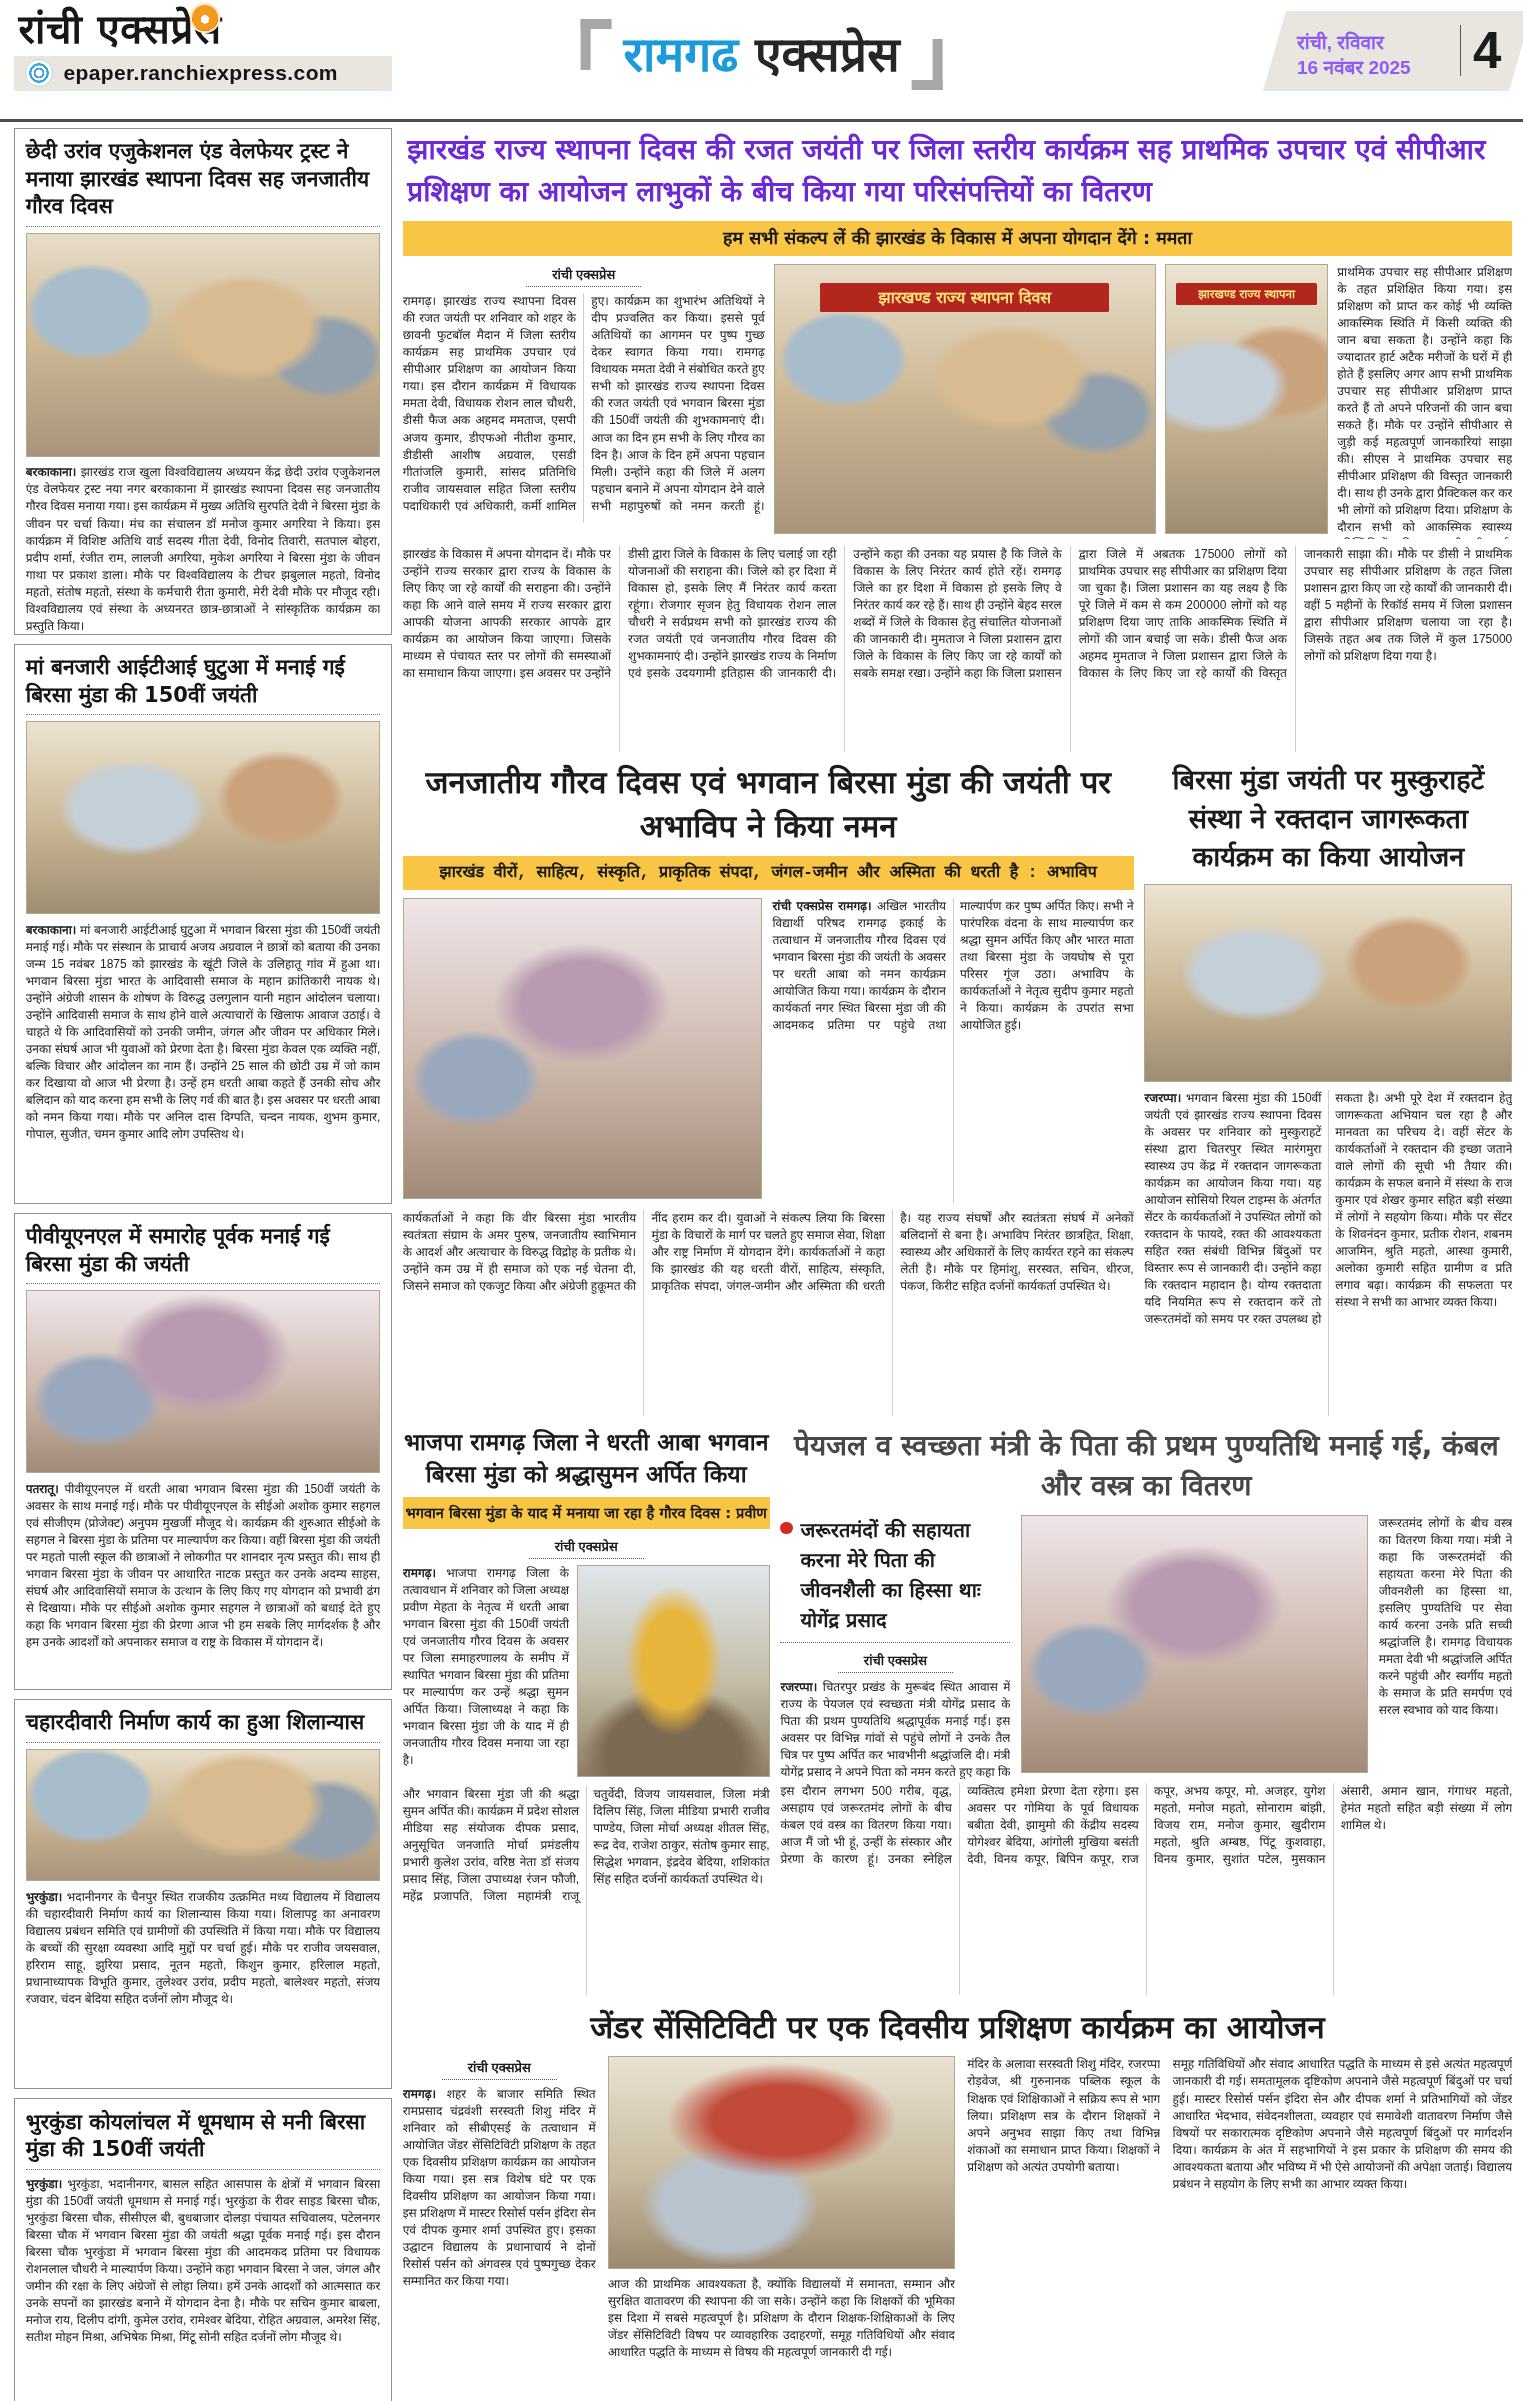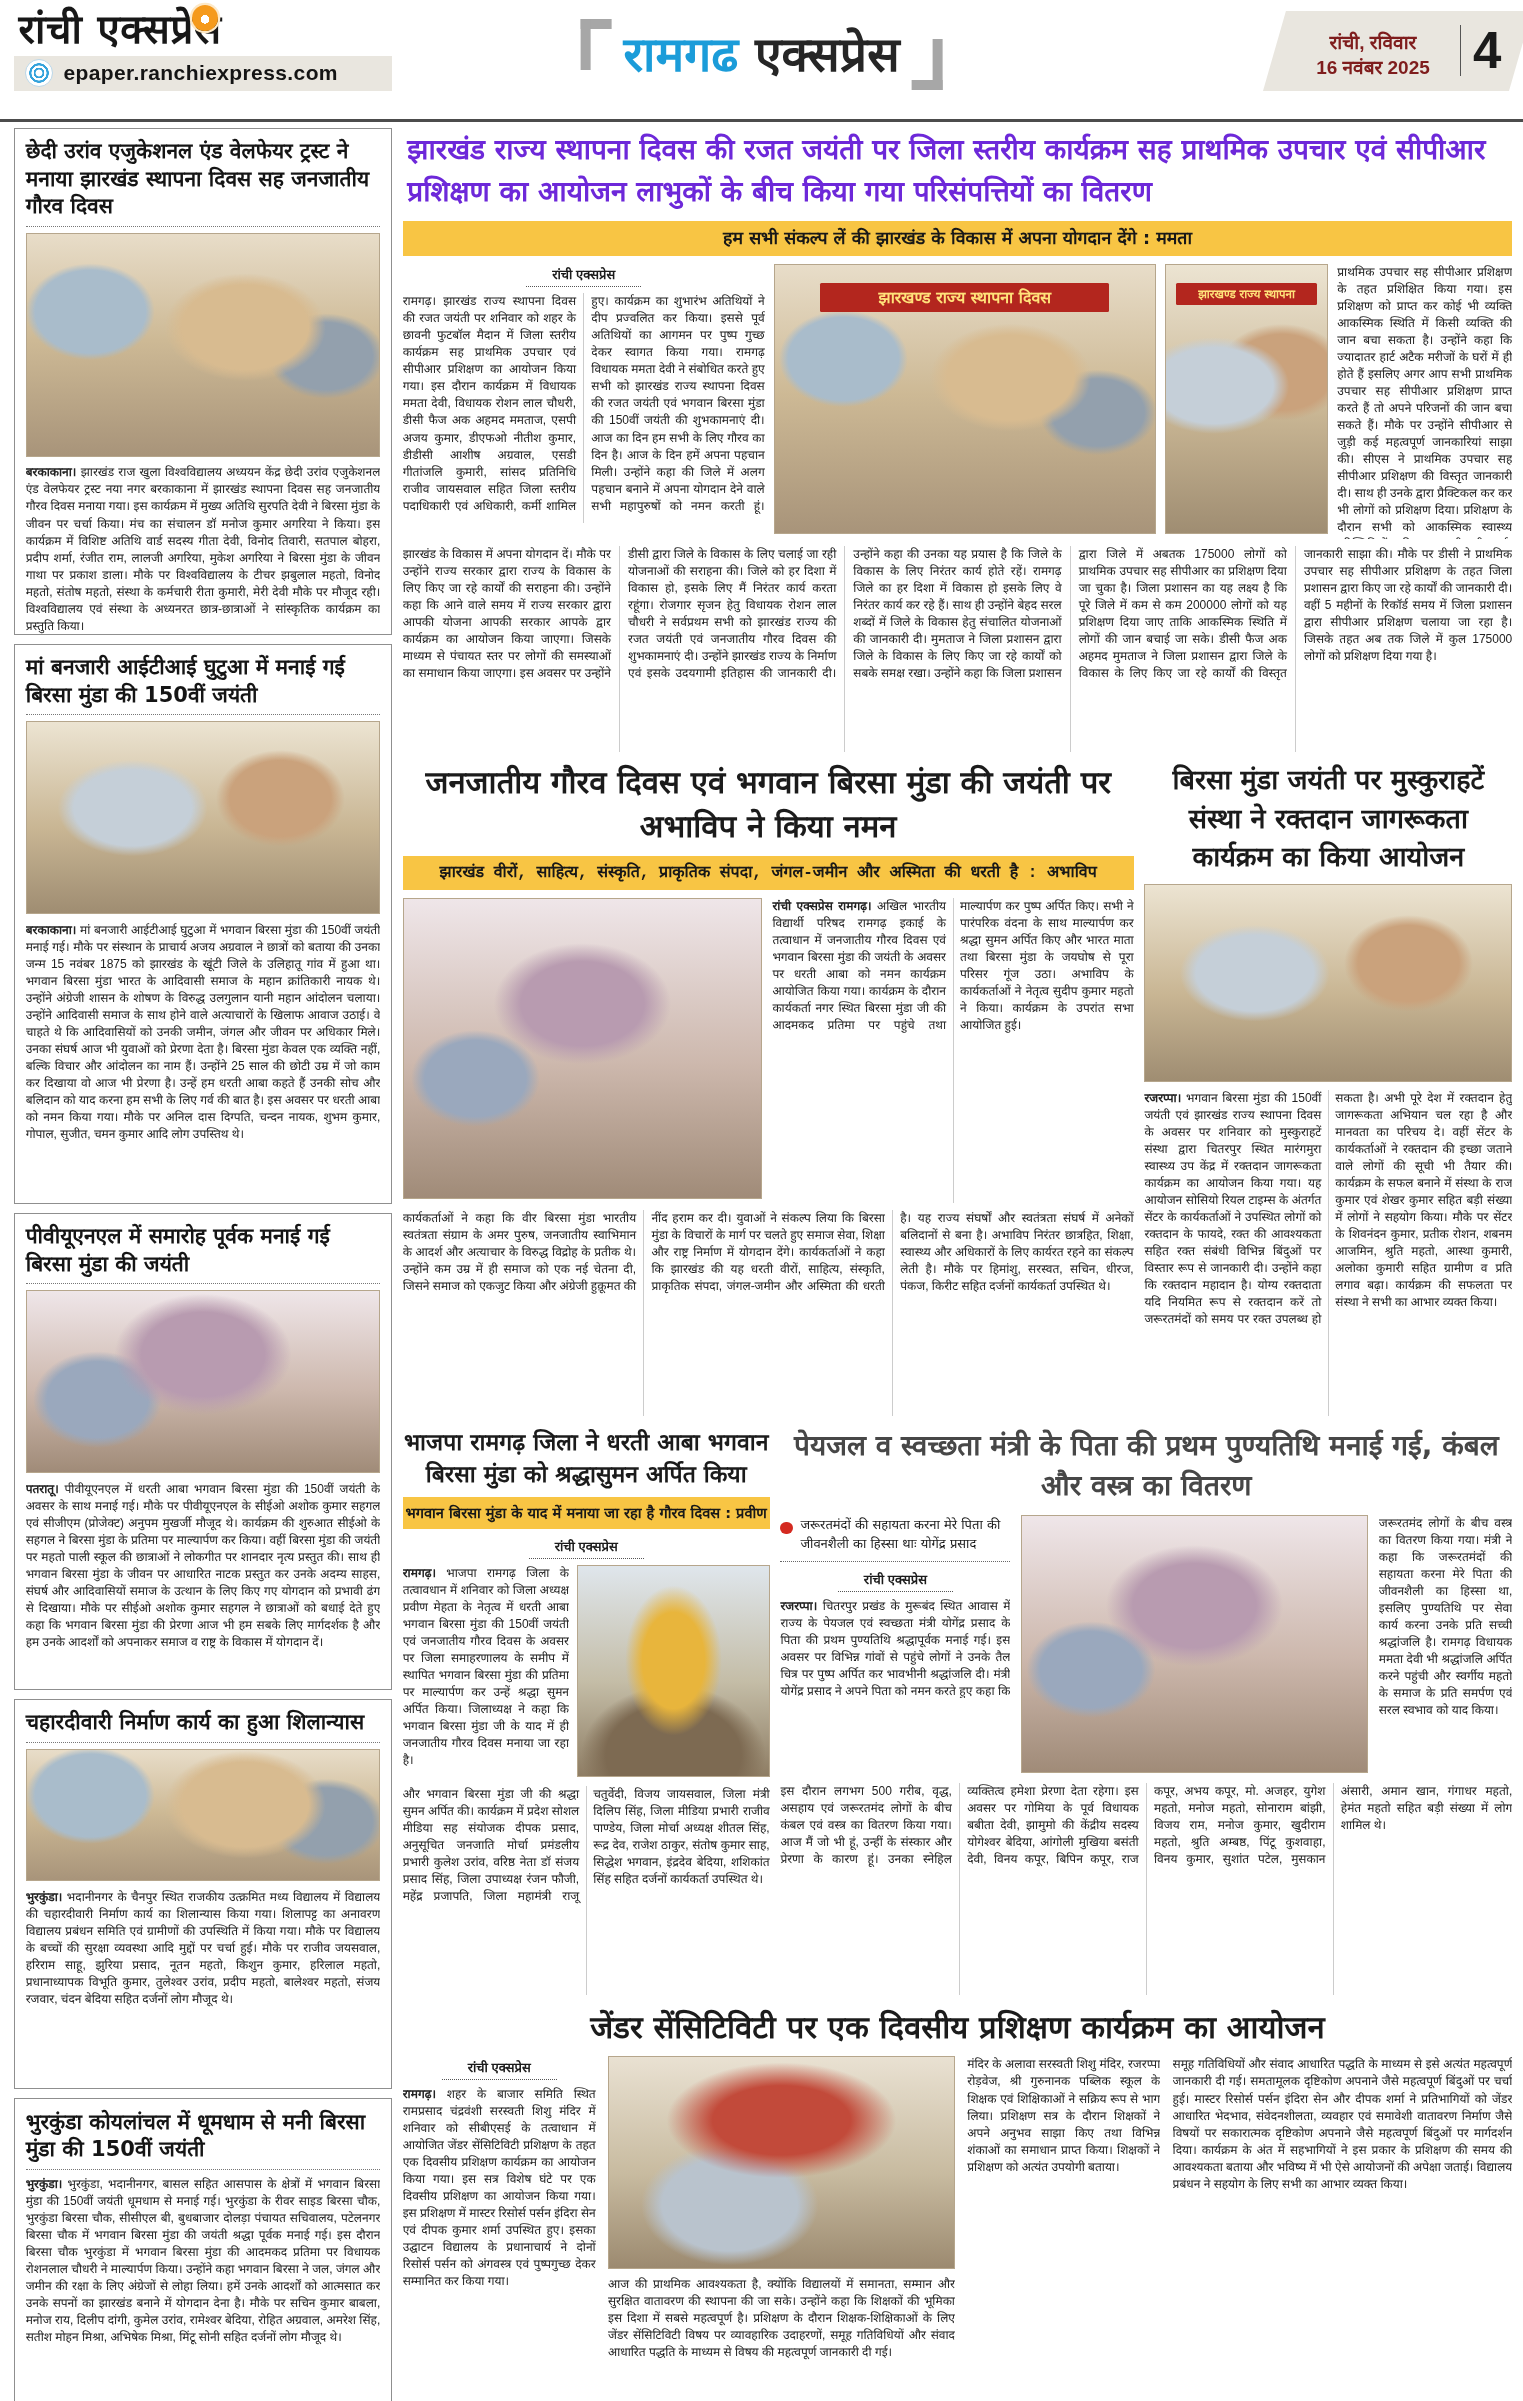--- a/index.html
+++ b/index.html
@@ -20,21 +20,21 @@
       border:0.8px solid #bcd8ea; flex:0 0 auto; }
   .epaper-url { font-size:21px; font-weight:800; color:#141414; letter-spacing:0.4px; }
   .masthead { position:absolute; left:50%; top:14px; transform:translateX(-50%); display:flex; align-items:center; }
   .bracket-l { width:31px; height:51px; border-left:10px solid #a7a7a7; border-top:10px solid #a7a7a7; margin-right:12.3px; margin-bottom:20px; }
   .bracket-r { width:31px; height:51px; border-right:10px solid #a7a7a7; border-bottom:10px solid #a7a7a7; margin-left:12.3px; margin-top:20px; }
   .masthead-text { font-size:48px; font-weight:900; line-height:1.1; font-family:"DejaVu Sans", sans-serif; white-space:nowrap; }
   .mh-first { color:#1b9cd9; } .mh-rest { color:#262626; }
   .datebox { margin-left:auto; position:relative; width:246px; height:80px; margin-top:3.1px; }
   .datebox:before { content:""; position:absolute; inset:0; background:#e9e6df; transform:skewX(-16deg); transform-origin:bottom; }
   .datebox-in { position:relative; display:flex; align-items:center; height:100%; padding:0 7.7px 0 34px; gap:10.7px; }
-  .date-lines { text-align:center; flex:1; font-weight:700; font-size:19px; line-height:1.35; color:#7f1d1d;margin-top:9px; }
+  .date-lines { text-align:left; flex:1; font-weight:700; font-size:19px; line-height:1.35; color:#8b5cf6;margin-top:9px; }
   .page-num { font-size:51px; font-weight:800; color:#1b1b1b; border-left:1.5px solid #555; padding-left:12.3px; line-height:1; }
 
   
   .content { display:flex; padding:6.1px 10.7px 0 14px; gap:10.7px; }
   .leftcol { width:378px; flex:0 0 auto; display:flex; flex-direction:column; gap:9.2px; }
   .maincol { flex:1; display:flex; flex-direction:column; gap:9.2px; }
 
   .box { border:1.2px solid #8f8f8f; background:#fff; padding:9.2px 10.7px; overflow:hidden; }
   .lhl { font-size:21px; font-weight:800; line-height:1.32; color:#151515; font-family:"DejaVu Sans", sans-serif; border-bottom:0.8px dotted #777; padding-bottom:4.6px; margin-bottom:6.1px; }
   .body { font-size:12px; line-height:1.42; text-align:justify; color:#222; }
@@ -102,21 +102,21 @@
   .bjp-hl { font-size:23px; font-weight:800; text-align:center; line-height:1.42; font-family:"DejaVu Sans", sans-serif; margin-bottom:6.1px; }
   .bjp-kicker { height:32px; line-height:32px; font-size:14.6px; margin-bottom:6.1px; }
   .bjp-row { display:flex; gap:7.7px; height:215px; margin-bottom:6.1px; }
   .bjp-row .body { flex:1; overflow:hidden; }
   .bjp-photo { width:193px; height:212px; flex:0 0 auto; }
   .bjp-body2 { flex:1; overflow:hidden; column-count:2; column-gap:14px; column-rule:0.8px solid #ccc; }
   .pey { flex:1; display:flex; flex-direction:column; }
   .pey-hl { font-size:28px; font-weight:800; text-align:center; line-height:1.45; color:#474747; font-family:"DejaVu Sans", sans-serif; margin-bottom:7.7px; }
   .pey-row { display:flex; gap:10.7px; height:261px; margin-bottom:7.7px; }
   .pey-quote { width:230px; flex:0 0 auto; }
-  .quote { font-size:13px; font-weight:400; line-height:1.5; font-family:"DejaVu Sans", sans-serif; position:relative; padding-left:20px; border-bottom:0.8px dotted #666; padding-bottom:7.7px; margin-bottom:6.1px; }
+  .quote { font-size:20px; font-weight:700; line-height:1.5; font-family:"DejaVu Sans", sans-serif; position:relative; padding-left:20px; border-bottom:0.8px dotted #666; padding-bottom:7.7px; margin-bottom:6.1px; }
   .quote:before { content:""; position:absolute; left:0; top:7.7px; width:12.3px; height:12.3px; border-radius:50%; background:#d42a20; }
   .pey-photo { width:347px; height:258px; flex:0 0 auto; }
   .pey-side { flex:1; overflow:hidden; }
   .pey-body2 { flex:1; overflow:hidden; column-count:4; column-gap:15.3px; column-rule:0.8px solid #ccc; }
 
   
   .gen { height:399px; display:flex; flex-direction:column; }
   .gen-hl { font-size:31px; font-weight:800; text-align:center; line-height:1.35; font-family:"DejaVu Sans", sans-serif; margin:3.1px 0 7.7px; }
   .gen-row { display:flex; gap:12.3px; flex:1; overflow:hidden; }
   .gen-col { width:193px; flex:0 0 auto; overflow:hidden; }

